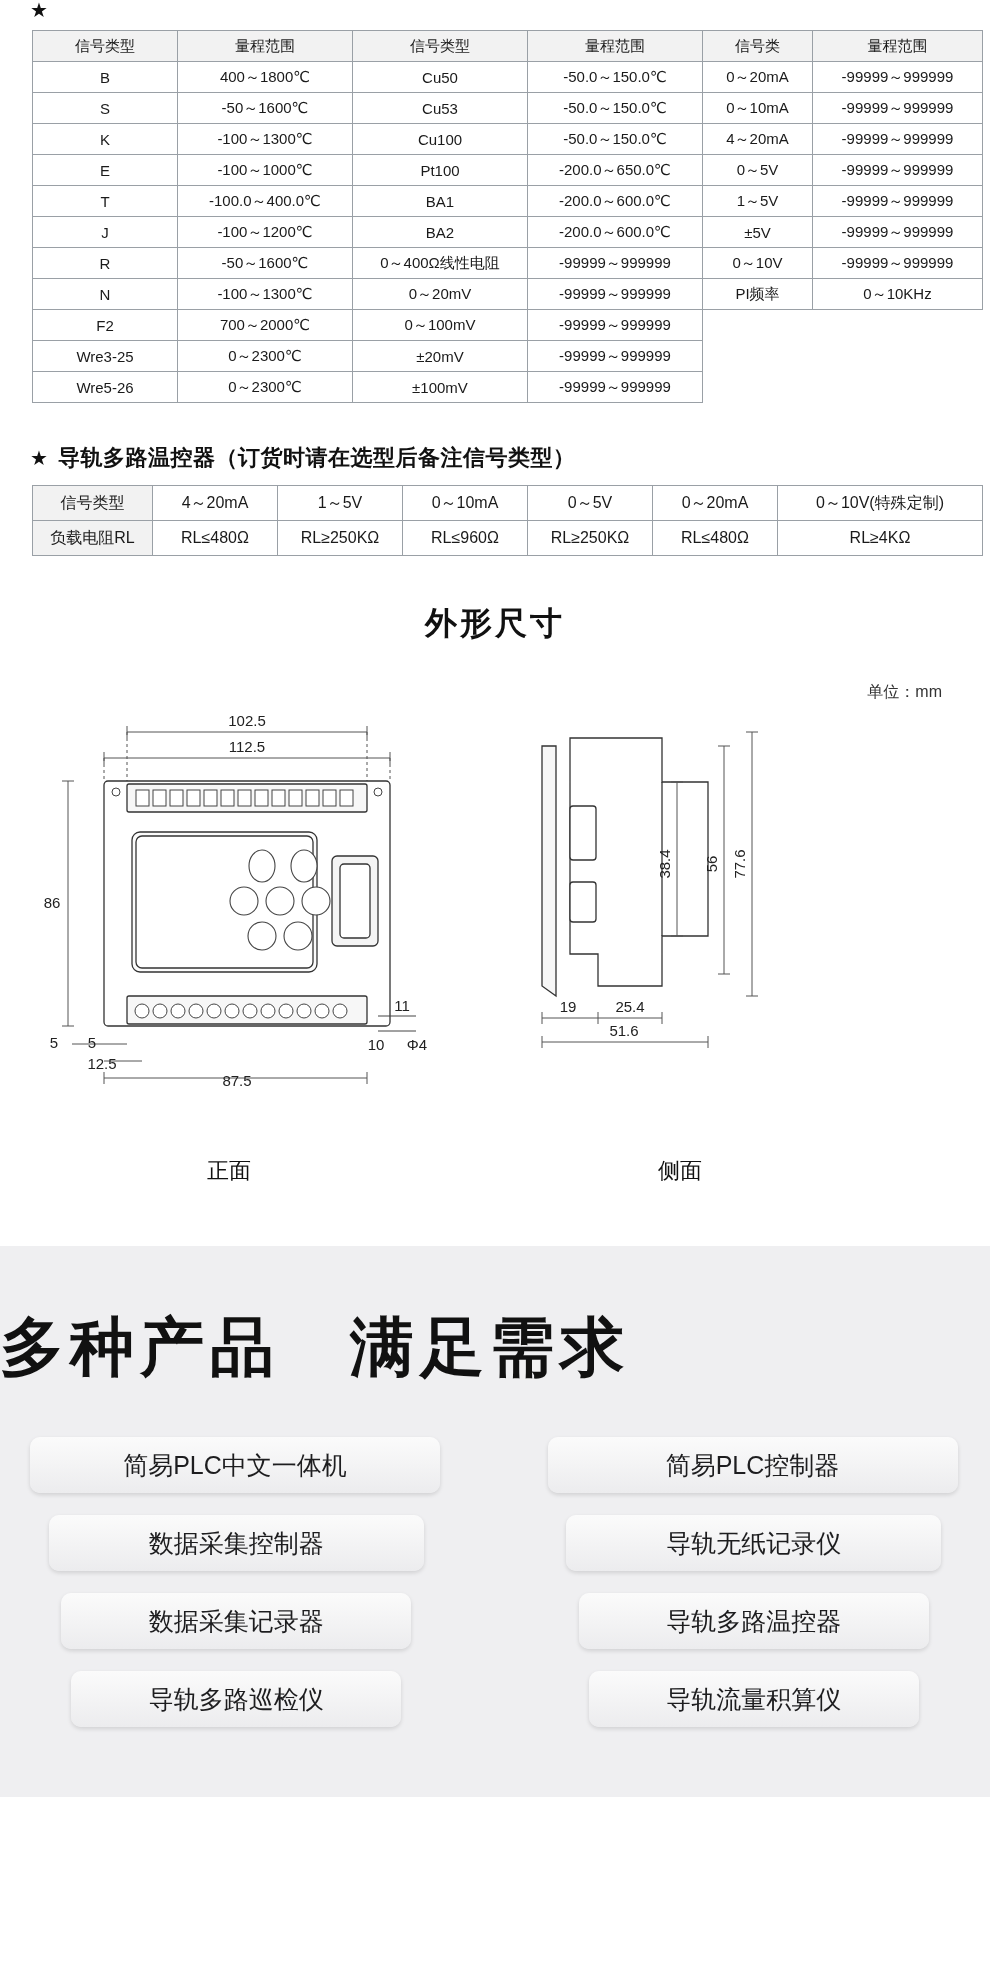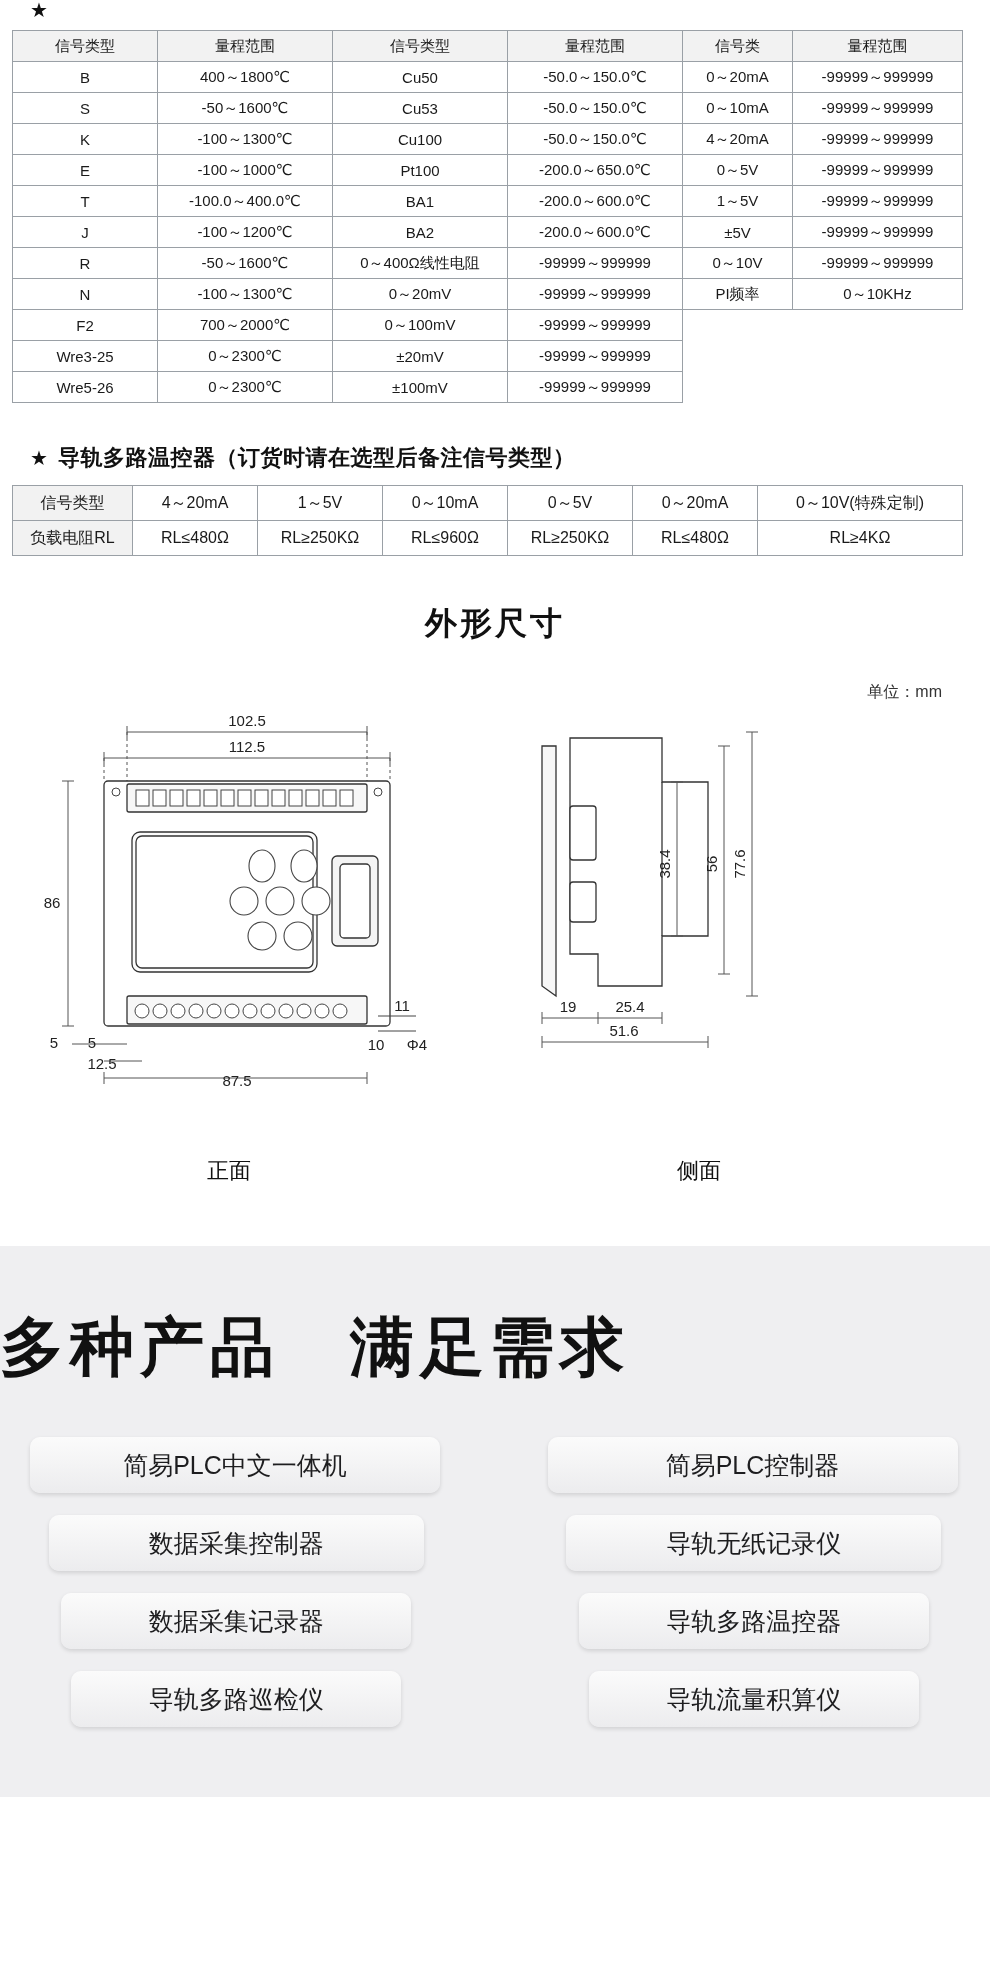--- a/index.html
+++ b/index.html
@@ -15,21 +15,21 @@
   
   .sec-head{
     display:flex;align-items:center;gap:10px;
     font-size:22px;font-weight:bold;color:#111;
     padding:0 0 10px 30px;
   }
   .star{font-size:20px;line-height:1;color:#111;}
   .sec-head .txt{letter-spacing:.5px;}
 
   
-  .tbl-wrap{padding:0 12px;}
+  .tbl-wrap{padding:0 32px;}
   table.grid{
     border-collapse:collapse;
     width:950px;
     table-layout:fixed;
     font-size:15px;
   }
   table.grid td{
     border:1px solid #9aa0a6;
     text-align:center;
     padding:4px 2px;
@@ -74,21 +74,21 @@
   }
   .dim-area{position:relative;width:990px;height:560px;margin-left:12px;}
   .unit-note{
     position:absolute;right:60px;top:26px;
     font-size:16px;color:#333;
   }
   .cap{
     position:absolute;font-size:22px;color:#111;font-weight:normal;
   }
   .cap.front{left:195px;top:500px;}
-  .cap.side{left:665px;top:500px;}
+  .cap.side{left:646px;top:500px;}
 
   
   .banner{
     background:#efeff1;
     padding:58px 0 70px;
     margin-top:30px;
   }
   .banner h2{
     margin:0 0 46px;
     text-align:left;

